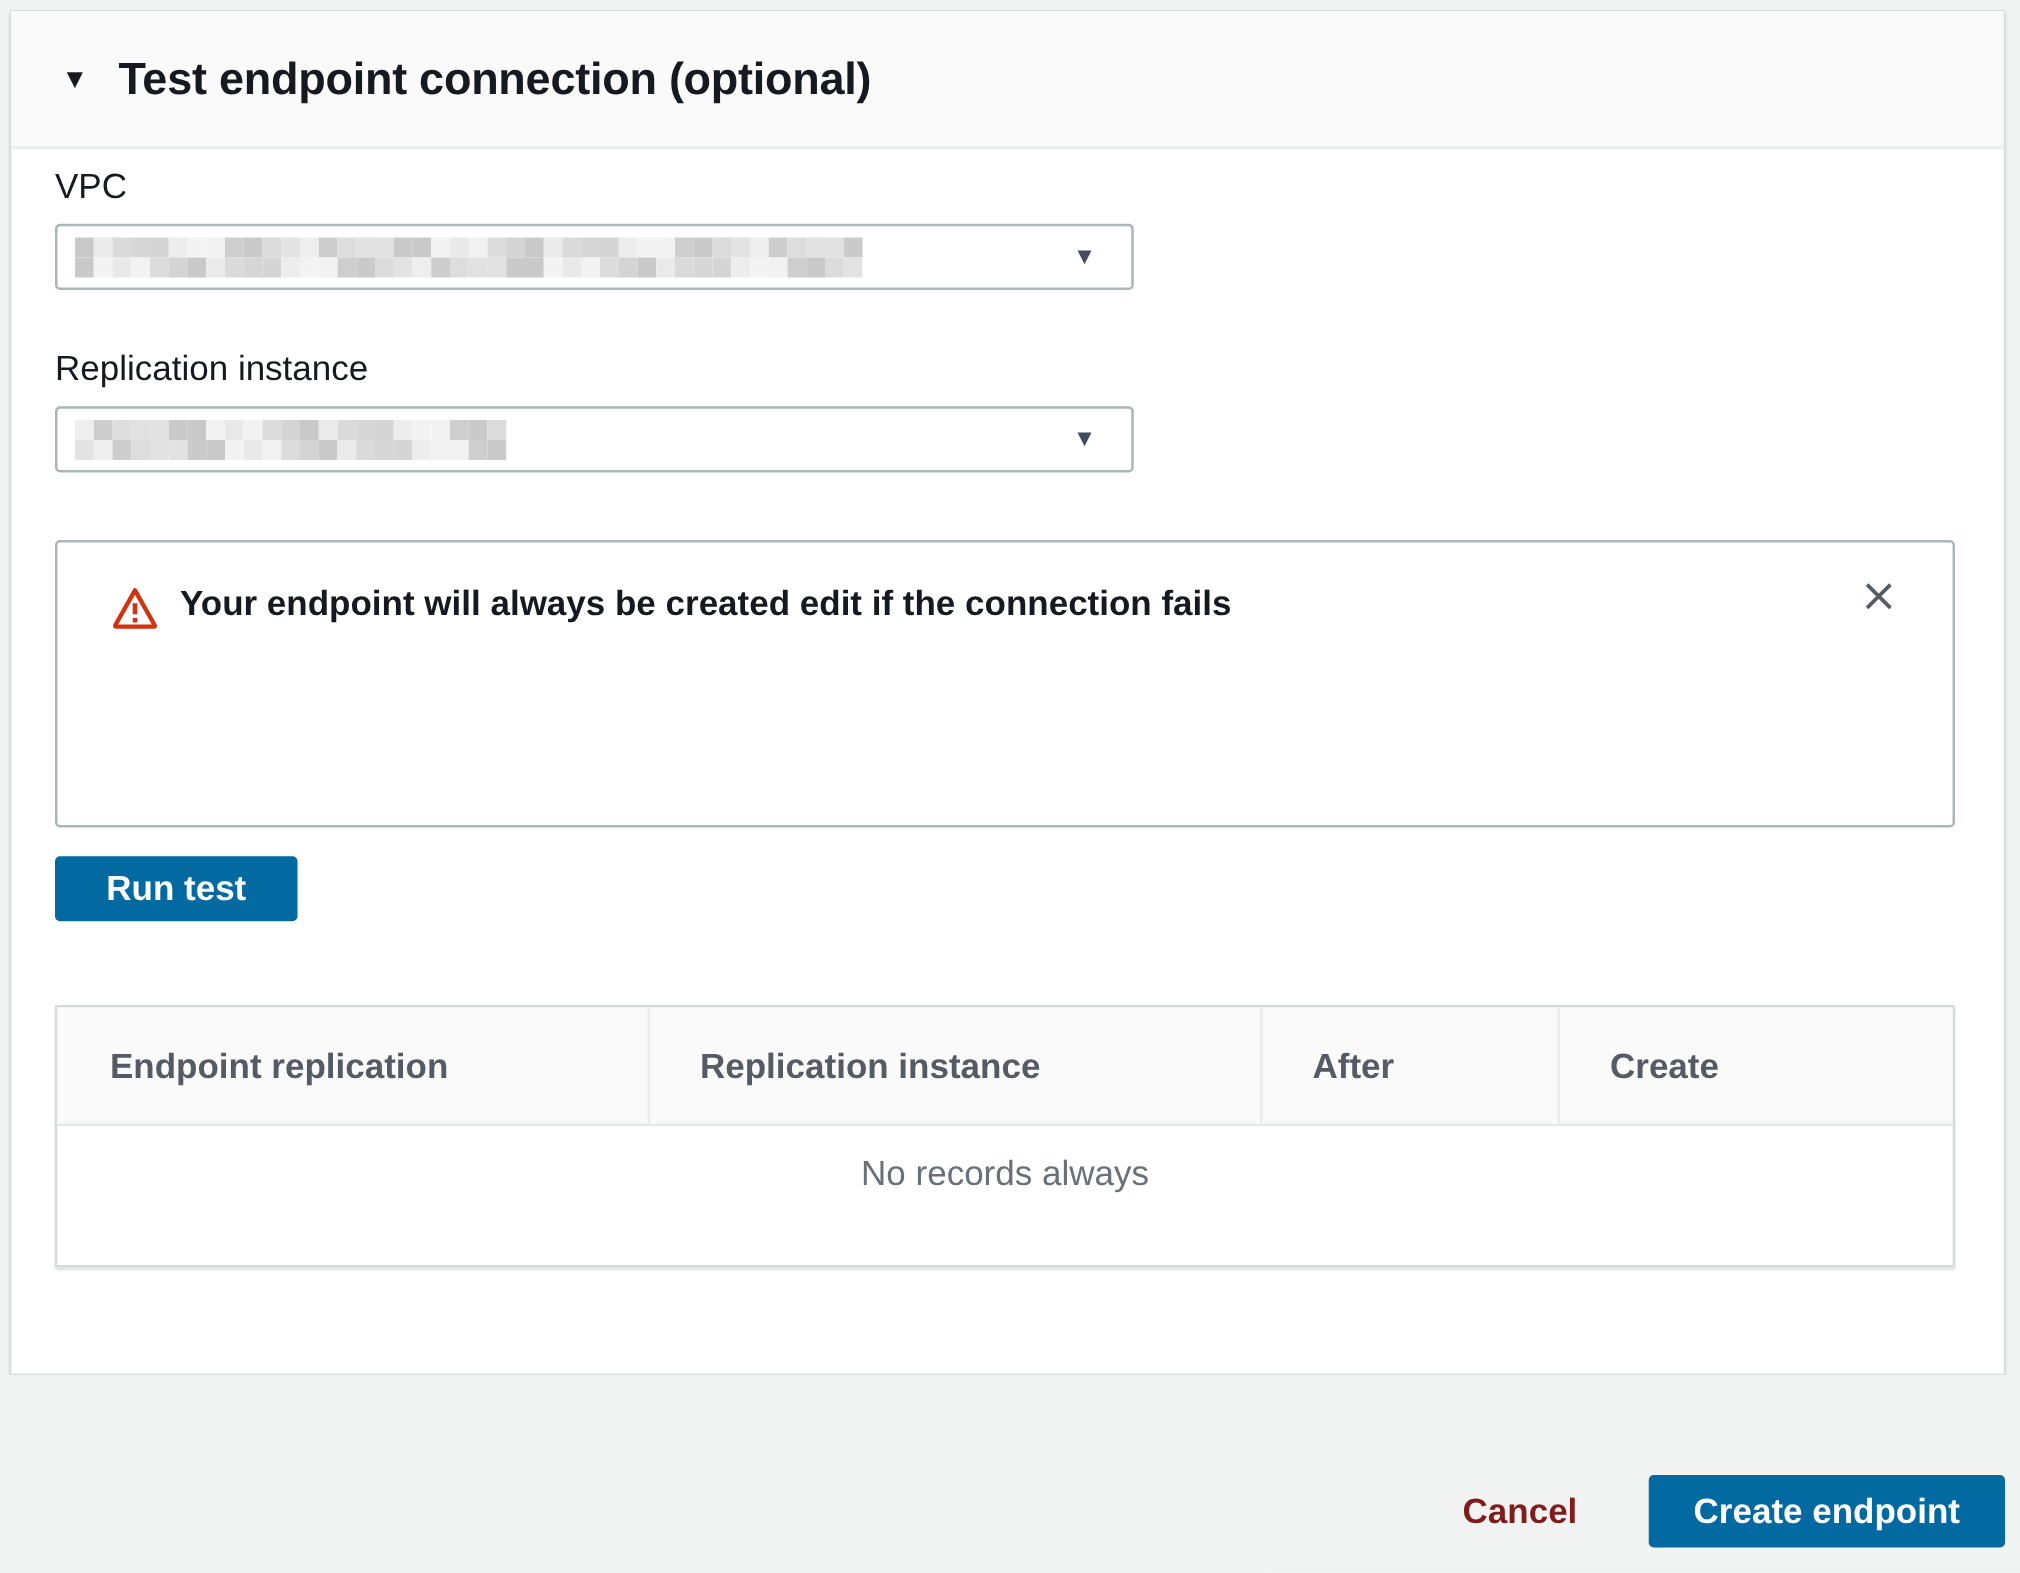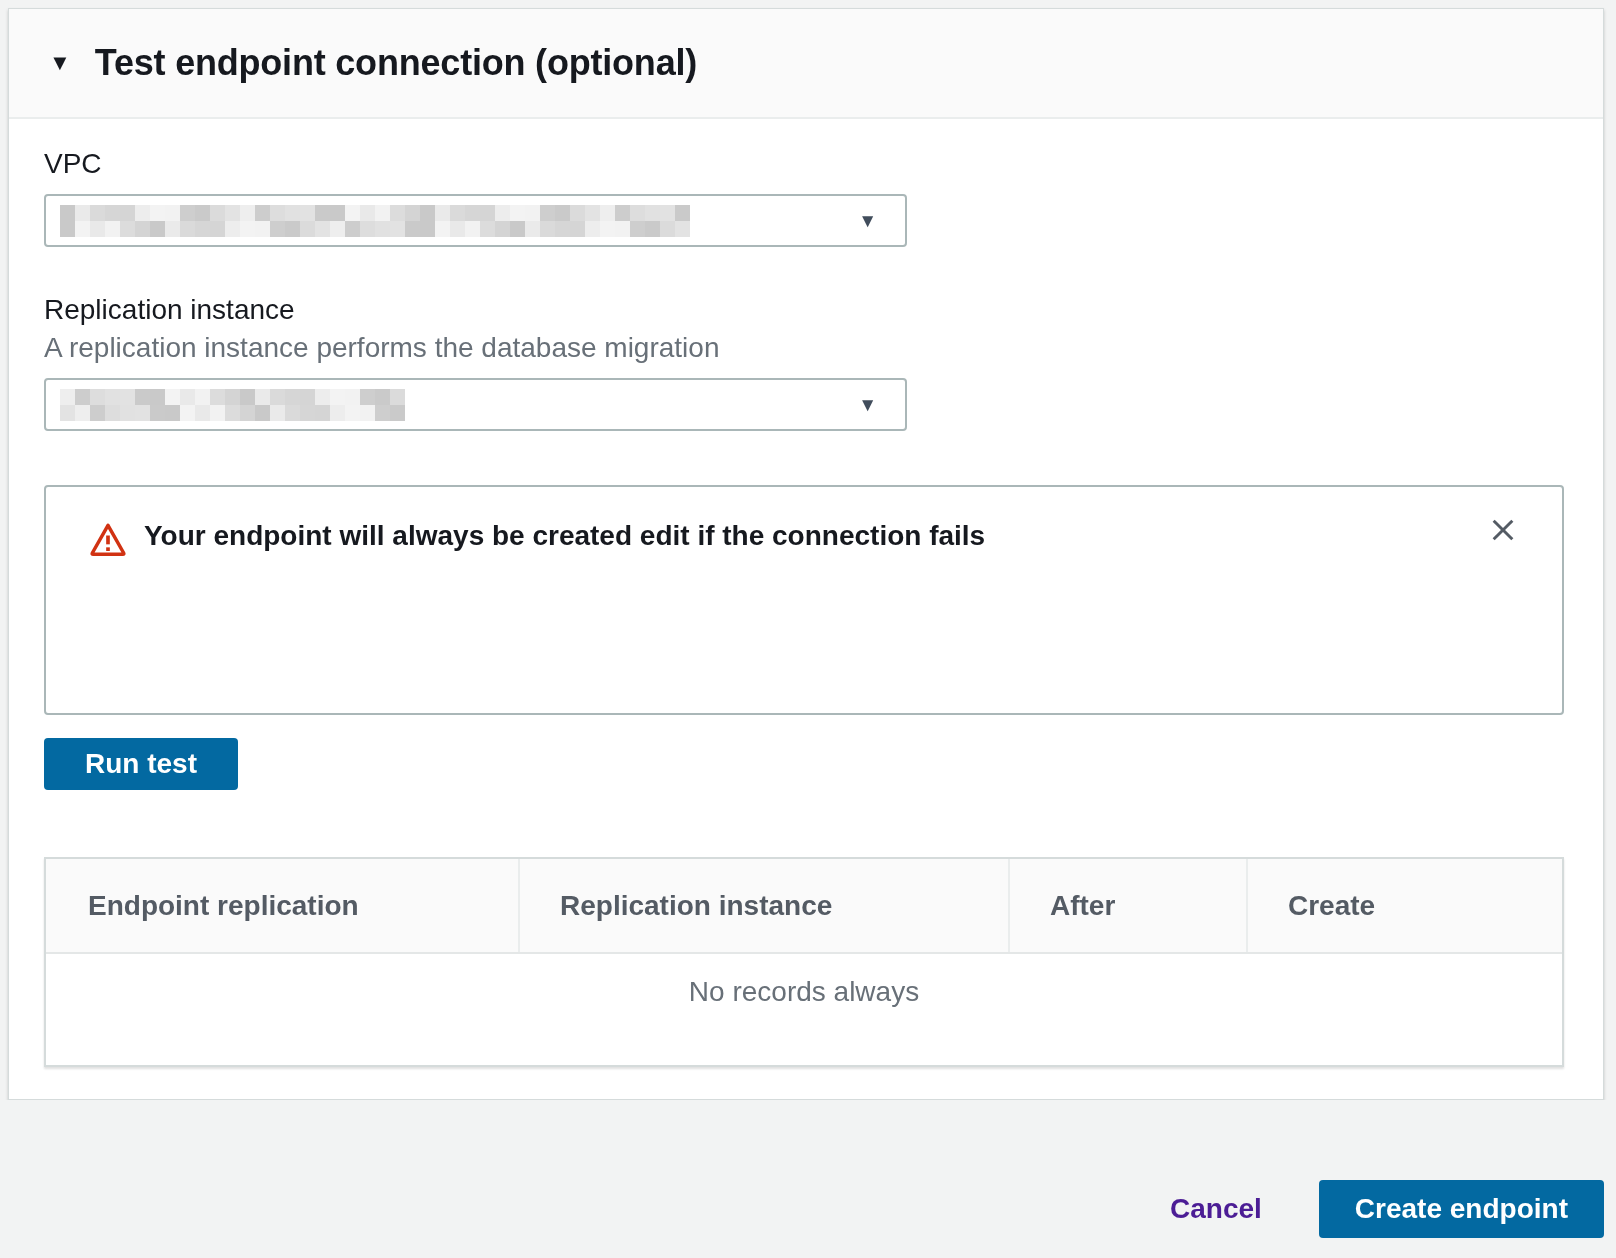--- a/index.html
+++ b/index.html
@@ -19,21 +19,21 @@
   }
   .card-header {
     height:110px; background:#fafafa; border-bottom:2px solid #eaeded;
     display:flex; align-items:center; padding-left:40px; gap:24px;
     cursor:pointer;
   }
   .collapse-caret { font-size:22px; color:#16191f; line-height:1; }
   .card-title { font-size:36px; font-weight:bold; letter-spacing:-0.2px; }
   .card-body { padding:0 35px; }
 
-  .field-label { margin-top:29px; font-size:28px; color:#16191f; }
+  .field-label { margin-top:14px; font-size:28px; color:#16191f; }
   .field-desc  { margin-top:6px; font-size:28px; color:#687078; }
 
   .select {
     margin-top:14px; width:863px; height:53px;
     border:2px solid #aab7b8; border-radius:4px; background:#fff;
     display:flex; align-items:center; justify-content:space-between;
     padding:0 28px 0 14px; cursor:pointer;
   }
   .select-caret { font-size:19px; color:#414d5c; line-height:1; }
   .mosaic { display:grid; grid-auto-flow:row; line-height:0; }
@@ -82,21 +82,21 @@
   }
 
   .footer {
     position:absolute; left:0; bottom:0; width:1616px; height:158px;
     background:#f2f3f3;
     display:flex; justify-content:flex-end; align-items:flex-start;
     padding:80px 12px 0 0; gap:57px;
   }
   .cancel-btn {
     background:none; border:none; cursor:pointer; font-family:inherit;
-    font-size:28px; font-weight:bold; color:#4c1d95; line-height:58px; padding:0;
+    font-size:28px; font-weight:bold; color:#7f1d1d; line-height:58px; padding:0;
   }
   .create-btn { height:58px; padding:0 36px; }
 </style>
 </head>
 <body>
 
 <div class="card">
 
   <div class="card-header">
     <span class="collapse-caret">▼</span>
@@ -190,21 +190,20 @@
           <i style="background:rgb(242,242,242)"></i>
           <i style="background:rgb(206,206,206)"></i>
           <i style="background:rgb(202,202,202)"></i>
           <i style="background:rgb(219,219,219)"></i>
           <i style="background:rgb(227,227,227)"></i>
         </span>
       <span class="select-caret">▼</span>
     </div>
 
     <div class="field-label rep-label">Replication instance</div>
-    <div class="field-desc">A replication instance performs the database migration</div>
     <div class="select">
       <span class="mosaic cols-23">
           <i style="background:rgb(238,238,238)"></i>
           <i style="background:rgb(205,205,205)"></i>
           <i style="background:rgb(221,221,221)"></i>
           <i style="background:rgb(225,225,225)"></i>
           <i style="background:rgb(226,226,226)"></i>
           <i style="background:rgb(202,202,202)"></i>
           <i style="background:rgb(201,201,201)"></i>
           <i style="background:rgb(243,243,243)"></i>

